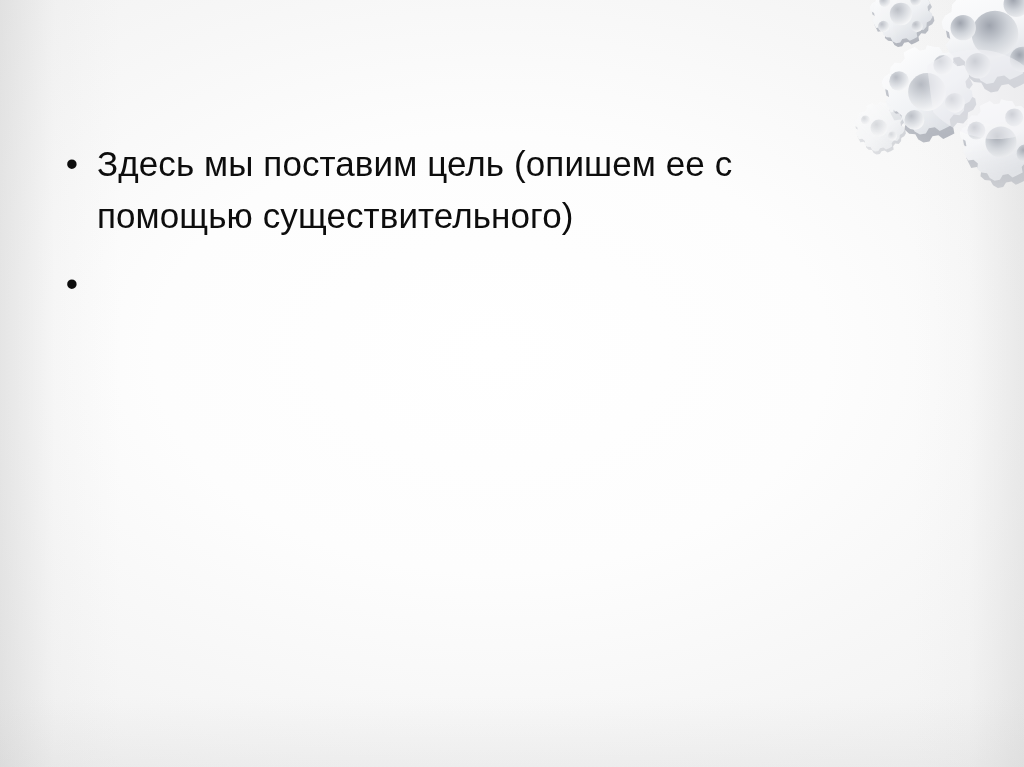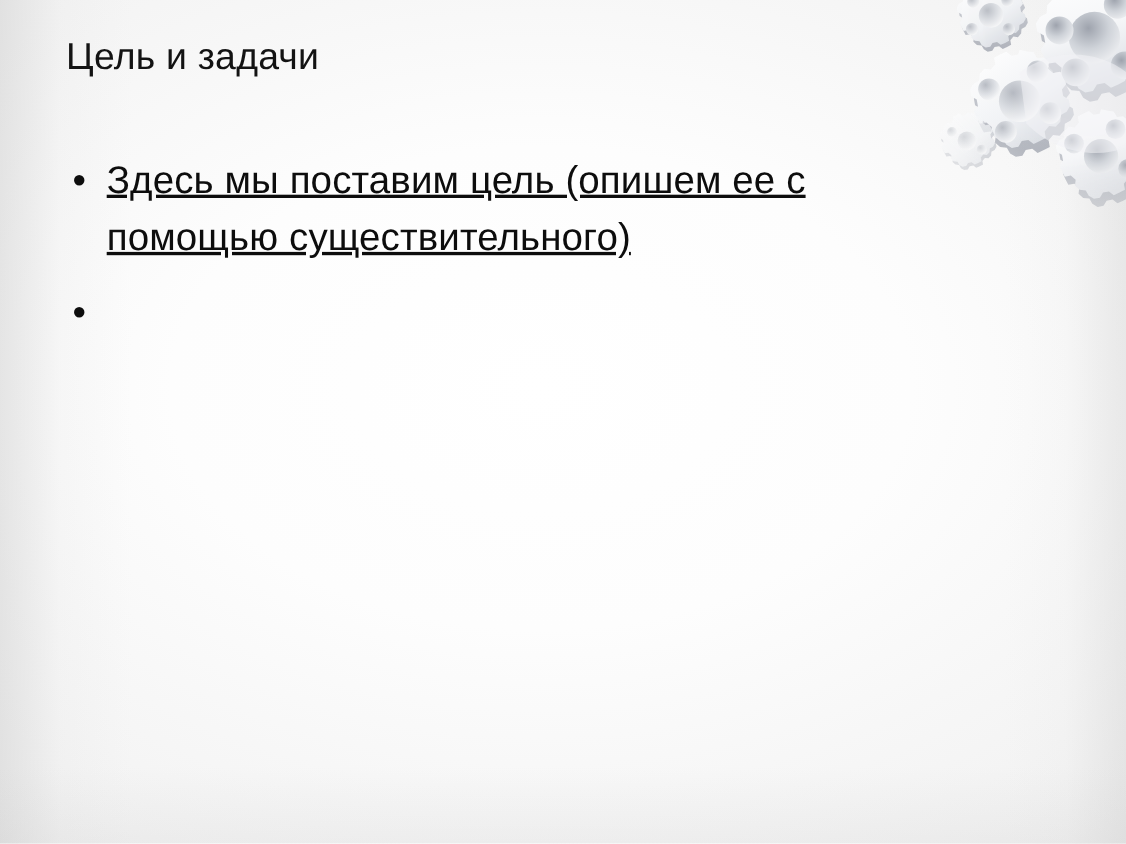--- a/index.html
+++ b/index.html
@@ -98,21 +98,20 @@
     top: 0;
     width: 22px;
     font-size: 35px;
     line-height: 52px;
     color: #0d0d0d;
     text-align: center;
   }
   .bullet-text {
     display: block;
     max-width: 655px;
-    text-decoration: underline;
   }
 </style>
 </head>
 <body>
 
 <div id="slide">
 
   <div class="edge-shade-left"></div>
   <div class="edge-shade-right"></div>
   <div class="edge-shade-bottom"></div>
@@ -201,21 +200,20 @@
         <use href="#gearShape" fill="url(#gFace2)"></use>
         <circle cx="0" cy="0" r="17" fill="url(#holeG)"></circle>
         <circle cx="-27" cy="-16" r="9" fill="url(#holeG)"></circle>
         <circle cx="27" cy="16" r="9" fill="url(#holeG)"></circle>
       </g>
 
       <path d="M118,66 C152,40 200,46 226,76 L226,128 C196,148 150,140 124,112 Z" fill="#f2f3f6" opacity="0.55"></path>
     </svg>
   </div>
 
-  <div class="slide-title">Цель и задачи</div>
 
   <ul class="body-list">
     <li class="bullet-item">
       <span class="bullet-marker">•</span>
       <span class="bullet-text">Здесь мы поставим цель (опишем ее с помощью существительного)</span>
     </li>
     <li class="bullet-item">
       <span class="bullet-marker">•</span>
     </li>
   </ul>

